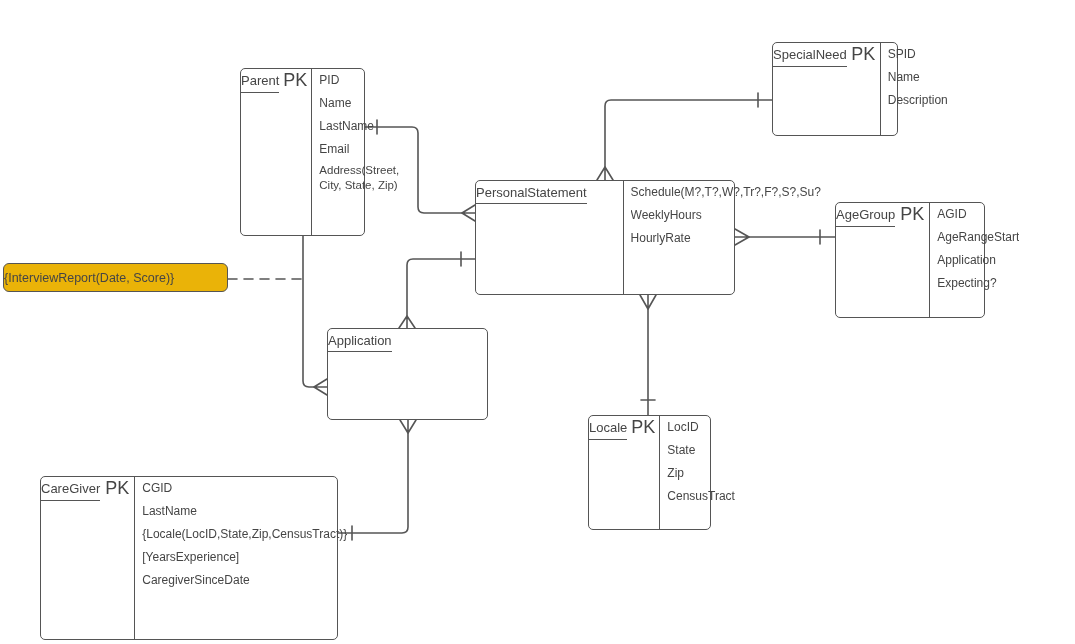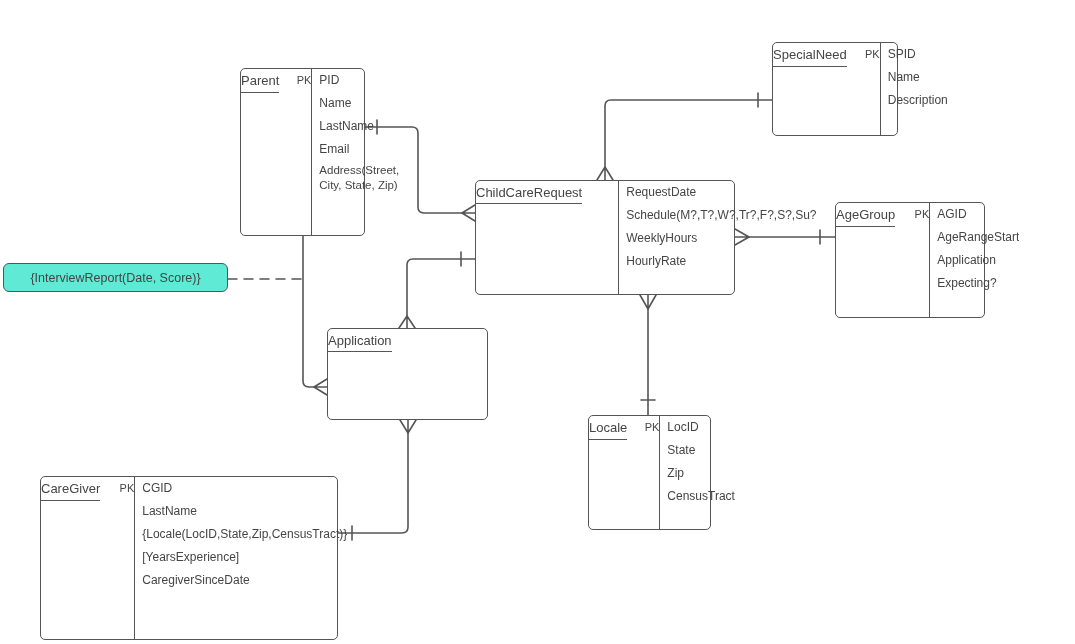--- a/index.html
+++ b/index.html
@@ -13,33 +13,33 @@
     box-sizing:border-box;display:flex;flex-direction:row;
   }
   .entity-title{
     border-bottom:1.6px solid #555555;text-align:center;font-size:13px;
     display:flex;align-items:center;justify-content:center;flex:0 0 auto;
     color:#454545;
   }
   .entity-body{display:flex;flex-direction:row;flex:1 1 auto;min-height:0;}
   .pk-col{
     border-right:1.6px solid #555555;box-sizing:border-box;flex:0 0 auto;
-    font-size:11px;text-align:right;line-height:23px;color:#454545;
+    font-size:18px;text-align:center;line-height:23px;color:#454545;
   }
   .attrs{flex:1 1 auto;min-width:0;overflow:hidden;padding-left:7px;}
   .attr{
     font-size:12px;line-height:23px;height:23px;white-space:nowrap;overflow:hidden;
     color:#454545;
   }
   .attr.wrap2{
     white-space:normal;height:auto;line-height:15px;font-size:11.5px;padding-top:2px;
   }
   .note{
-    position:absolute;border:1.6px solid #555555;border-radius:6px;background:#5eead4;
-    box-sizing:border-box;display:flex;align-items:center;justify-content:center;
+    position:absolute;border:1.6px solid #555555;border-radius:6px;background:#eab308;
+    box-sizing:border-box;display:flex;align-items:center;
     font-size:12.5px;color:#454545;
   }
 </style>
 </head>
 <body>
 
 <div id="canvas">
 
   <svg id="wires" viewBox="0 0 1075 644" fill="none" stroke="#555555" stroke-width="1.6" stroke-linecap="round">
 
@@ -110,25 +110,24 @@
       <div class="pk-col" style="width:34px">PK</div>
       <div class="attrs">
         <div class="attr">SPID</div>
         <div class="attr">Name</div>
         <div class="attr">Description</div>
       </div>
     </div>
   </div>
 
   <div class="entity" style="left:475px;top:180px;width:260px;height:115px">
-    <div class="entity-title" style="height:22px">ChildCareRequest</div>
+    <div class="entity-title" style="height:22px">PersonalStatement</div>
     <div class="entity-body">
       <div class="pk-col" style="width:37px"></div>
       <div class="attrs">
-        <div class="attr">RequestDate</div>
         <div class="attr">Schedule(M?,T?,W?,Tr?,F?,S?,Su?</div>
         <div class="attr">WeeklyHours</div>
         <div class="attr">HourlyRate</div>
       </div>
     </div>
   </div>
 
   <div class="entity" style="left:835px;top:202px;width:150px;height:116px">
     <div class="entity-title" style="height:23px">AgeGroup</div>
     <div class="entity-body">

